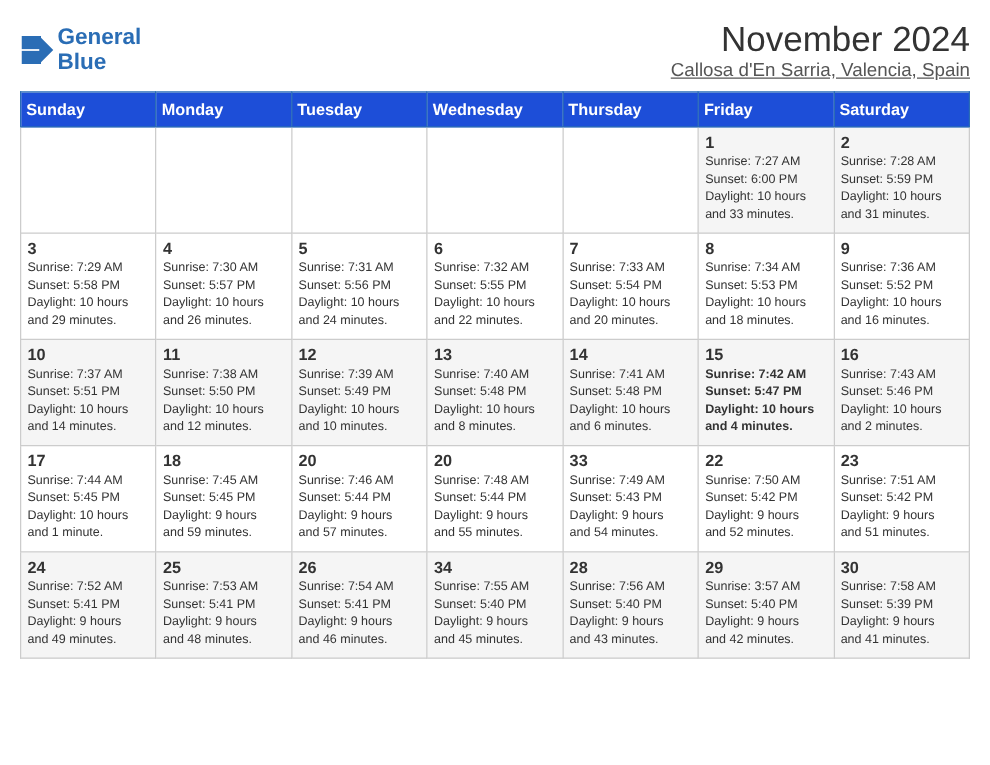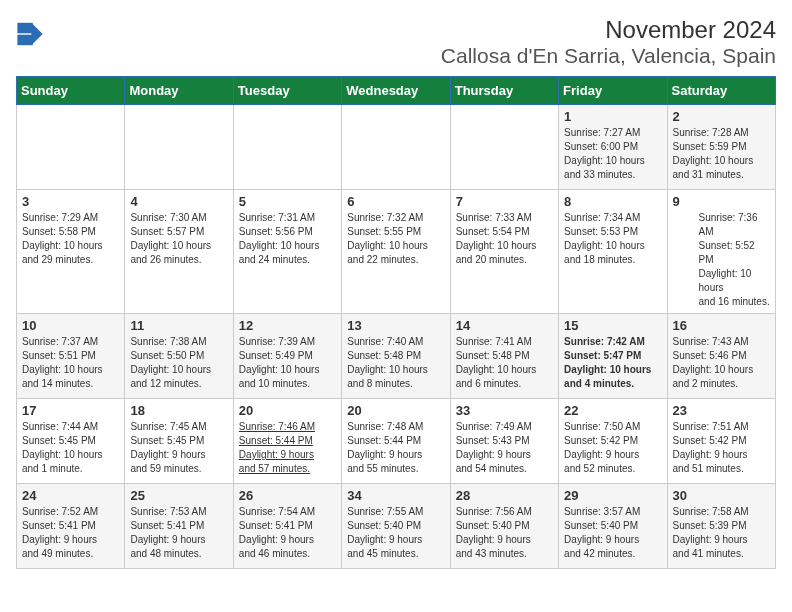--- a/index.html
+++ b/index.html
@@ -32,35 +32,36 @@
     }
     .logo-icon {
       width: 28px;
       height: 28px;
       margin-right: 2px;
     }
     .title-block {
       text-align: right;
     }
     .month-title {
-      font-size: 24px;
+      font-size: 28px;
       font-weight: normal;
       color: #333;
     }
     .location {
-      font-size: 21px;
+      font-size: 15px;
       color: #555;
+      text-decoration: underline;
     }
     .calendar {
       width: 100%;
       border-collapse: collapse;
       table-layout: fixed;
     }
     .calendar thead th {
-      background-color: #15803d;
+      background-color: #1d4ed8;
       color: #fff;
       padding: 6px 4px;
       font-size: 13px;
       font-weight: bold;
       text-align: left;
       border: 1px solid #2a6db5;
     }
     .calendar tbody td {
       vertical-align: top;
       border: 1px solid #ccc;
@@ -96,20 +97,24 @@
 <body>
 
 <div class="header">
   <div class="logo">
     <svg class="logo-icon" viewBox="0 0 40 40">
       <rect x="0" y="0" width="40" height="40" fill="white"></rect>
       <polygon points="22,4 38,20 22,36" fill="#2a6db5"></polygon>
       <rect x="2" y="4" width="22" height="15" fill="#2a6db5"></rect>
       <rect x="2" y="21" width="22" height="15" fill="#2a6db5"></rect>
     </svg>
+    <div class="logo-text">
+      <div><span>General</span></div>
+      <div><span>Blue</span></div>
+    </div>
   </div>
   <div class="title-block">
     <div class="month-title">November 2024</div>
     <div class="location">Callosa d'En Sarria, Valencia, Spain</div>
   </div>
 </div>
 
 <table class="calendar">
   <thead>
     <tr>
@@ -182,21 +187,21 @@
         </td>
         <td>
           <span class="day-number">8</span>
           <div class="cell-info" style="white-space: pre-line;">Sunrise: 7:34 AM
 Sunset: 5:53 PM
 Daylight: 10 hours
 and 18 minutes.</div>
         </td>
         <td>
           <span class="day-number">9</span>
-          <div class="cell-info" style="white-space: pre-line; margin-left: 26px;">Sunrise: 7:36 AM
+          <div class="cell-info" style="white-space: pre-line;">Sunrise: 7:36 AM
 Sunset: 5:52 PM
 Daylight: 10 hours
 and 16 minutes.</div>
         </td>
       </tr>
       <tr>
         <td>
           <span class="day-number">10</span>
           <div class="cell-info" style="white-space: pre-line;">Sunrise: 7:37 AM
 Sunset: 5:51 PM
@@ -256,21 +261,21 @@
         </td>
         <td>
           <span class="day-number">18</span>
           <div class="cell-info" style="white-space: pre-line;">Sunrise: 7:45 AM
 Sunset: 5:45 PM
 Daylight: 9 hours
 and 59 minutes.</div>
         </td>
         <td>
           <span class="day-number">20</span>
-          <div class="cell-info" style="white-space: pre-line; text-decoration: underline;">Sunrise: 7:46 AM
+          <div class="cell-info" style="white-space: pre-line;">Sunrise: 7:46 AM
 Sunset: 5:44 PM
 Daylight: 9 hours
 and 57 minutes.</div>
         </td>
         <td>
           <span class="day-number">20</span>
           <div class="cell-info" style="white-space: pre-line;">Sunrise: 7:48 AM
 Sunset: 5:44 PM
 Daylight: 9 hours
 and 55 minutes.</div>

